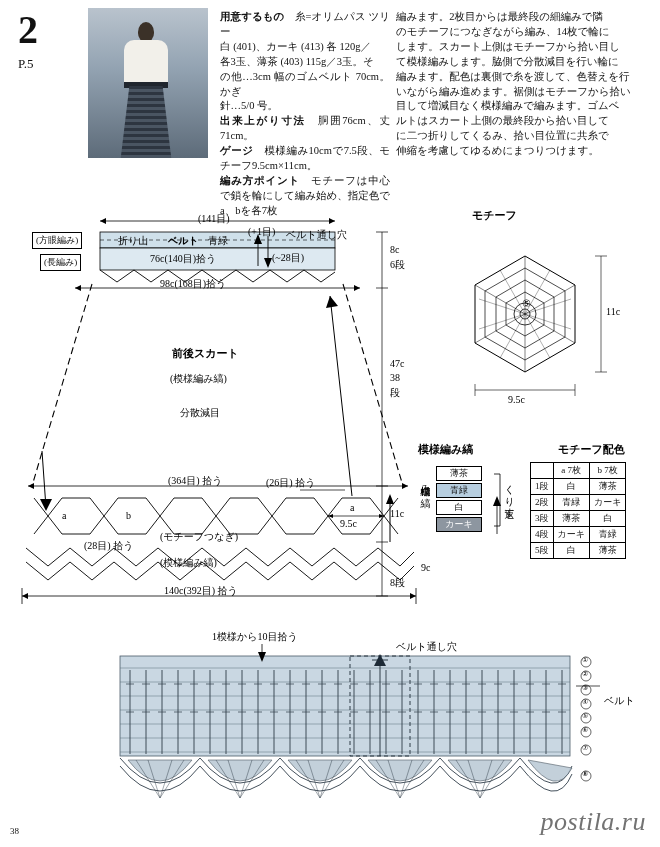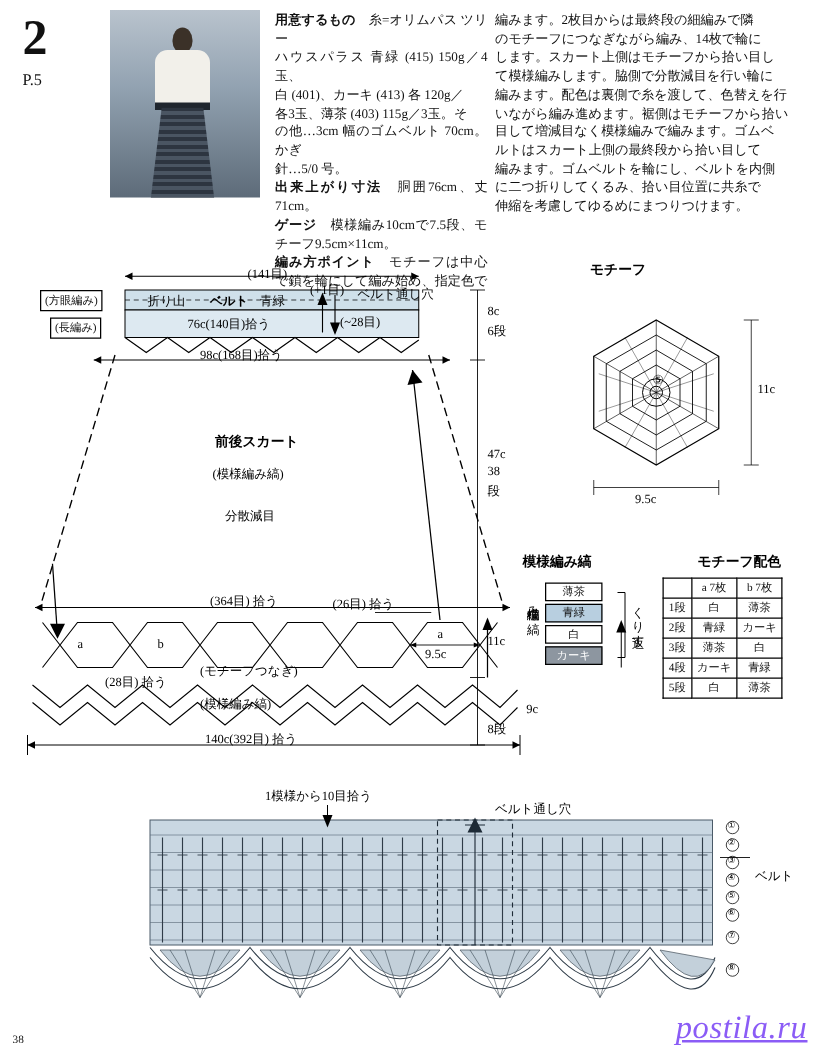--- a/index.html
+++ b/index.html
@@ -116,23 +116,22 @@
 
   .pagenum {
     position:absolute; left:10px; top:826px;
     font-size:9px; font-family:"Liberation Serif", serif;
   }
   .watermark {
     position:absolute; right:14px; bottom:10px;
     font-size:26px;
     font-family:"Liberation Serif", serif;
     font-style:italic;
-    color:#8b5cf6;
+    color:#737373;
     letter-spacing:0.5px;
-    text-decoration:underline;
   }
 </style>
 </head>
 <body>
 
 <div class="page">
 
   <div class="pattern-no">2</div>
   <div class="pattern-page">P.5</div>
 
@@ -140,40 +139,38 @@
     <div class="figure">
       <div class="head"></div>
       <div class="blouse"></div>
       <div class="belt"></div>
       <div class="skirt"></div>
     </div>
   </div>
 
   <div class="textcol col-a">
     <span class="tline"><b>用意するもの</b>　<span>糸=オリムパス ツリー</span></span>
-    <span class="tline">ハウスパラス 青緑 (415) 150g／4玉、</span>
     <span class="tline">白 (401)、カーキ (413) 各 120g／</span>
     <span class="tline">各3玉、薄茶 (403) 115g／3玉。そ</span>
     <span class="tline">の他…3cm 幅のゴムベルト 70cm。かぎ</span>
     <span class="tline">針…5/0 号。</span>
     <span class="tline"><b>出来上がり寸法</b>　<span>胴囲76cm、丈71cm。</span></span>
     <span class="tline"><b>ゲージ</b>　<span>模様編み10cmで7.5段、モチーフ9.5cm×11cm。</span></span>
     <span class="tline"><b>編み方ポイント</b>　<span>モチーフは中心で鎖を輪にして編み始め、指定色でa、bを各7枚</span></span>
   </div>
 
   <div class="textcol col-b">
     <span class="tline">編みます。2枚目からは最終段の細編みで隣</span>
     <span class="tline">のモチーフにつなぎながら編み、14枚で輪に</span>
     <span class="tline">します。スカート上側はモチーフから拾い目し</span>
     <span class="tline">て模様編みします。脇側で分散減目を行い輪に</span>
     <span class="tline">編みます。配色は裏側で糸を渡して、色替えを行</span>
     <span class="tline">いながら編み進めます。裾側はモチーフから拾い</span>
     <span class="tline">目して増減目なく模様編みで編みます。ゴムベ</span>
     <span class="tline">ルトはスカート上側の最終段から拾い目して</span>
-    <span class="tline">編みます。ゴムベルトを輪にし、ベルトを内側</span>
     <span class="tline">に二つ折りしてくるみ、拾い目位置に共糸で</span>
     <span class="tline">伸縮を考慮してゆるめにまつりつけます。</span>
   </div>
 
   <div class="schem">
 
     <svg class="svgwrap" width="660" height="430">
 
       <line x1="100" y1="25" x2="335" y2="25" stroke="#000" stroke-width="0.8"></line>
       <polygon points="100,25 106,22 106,28" fill="#000"></polygon>

